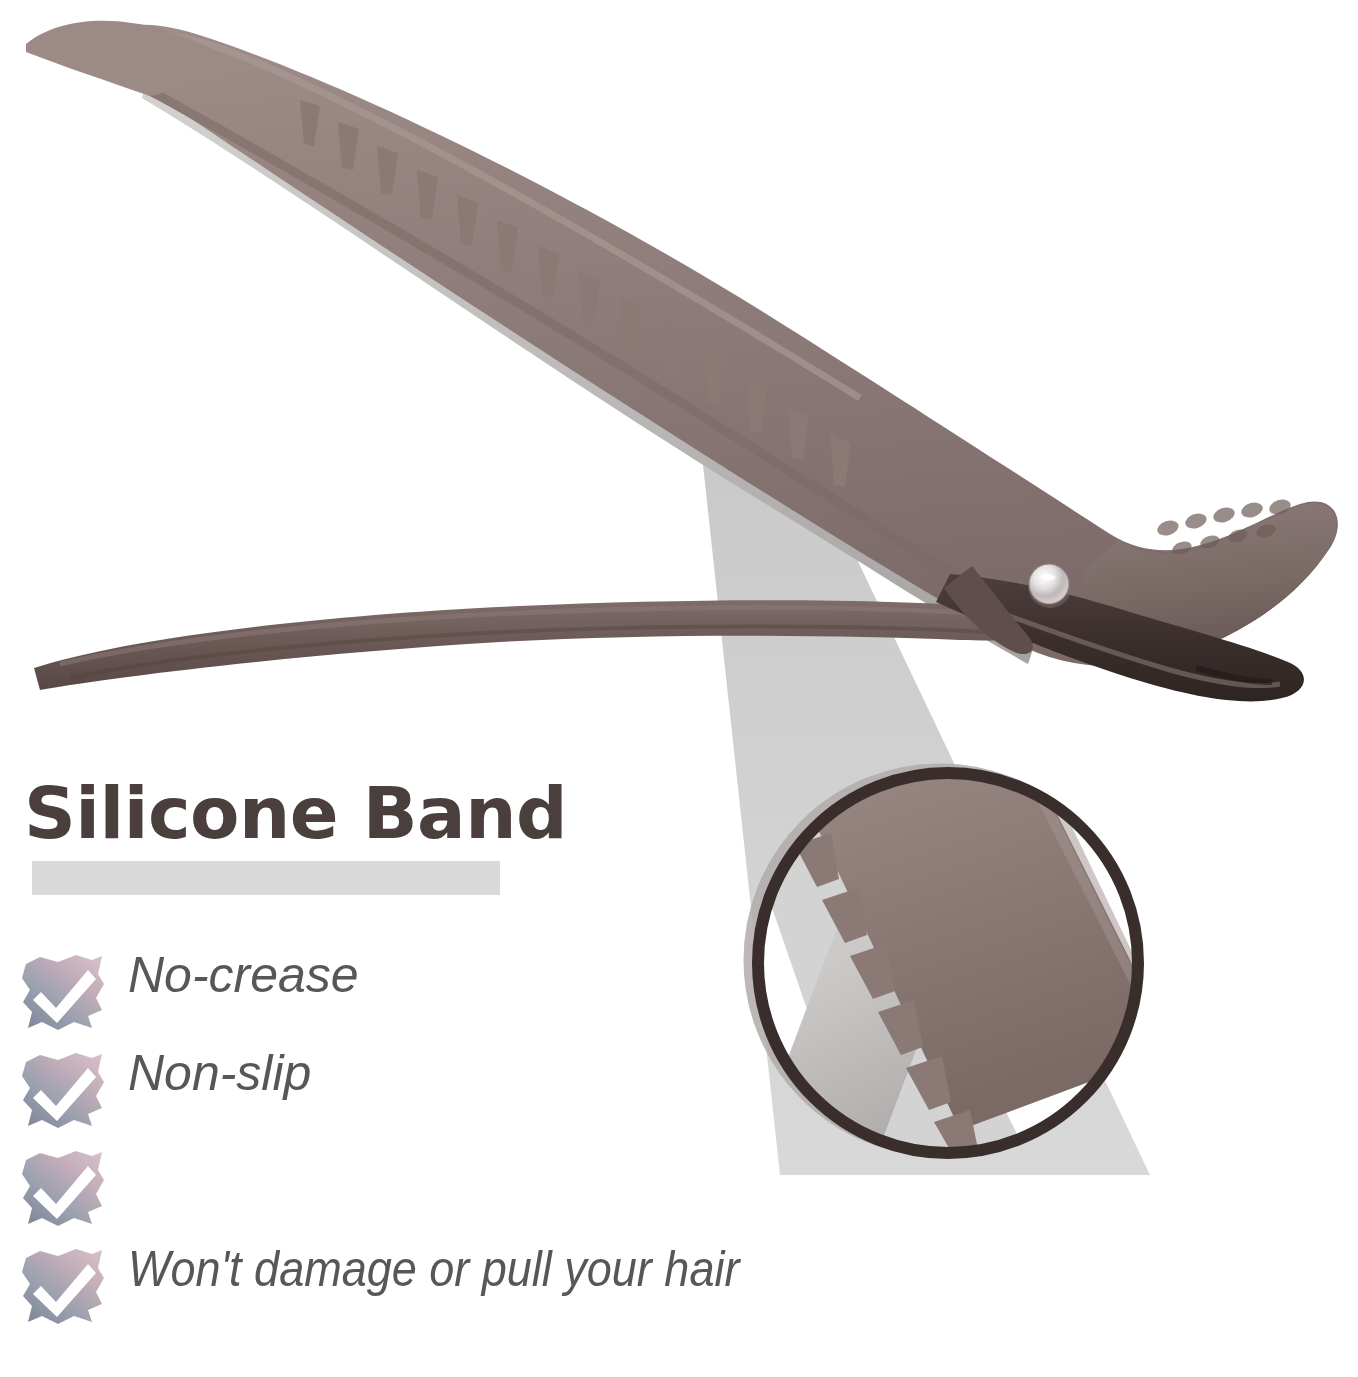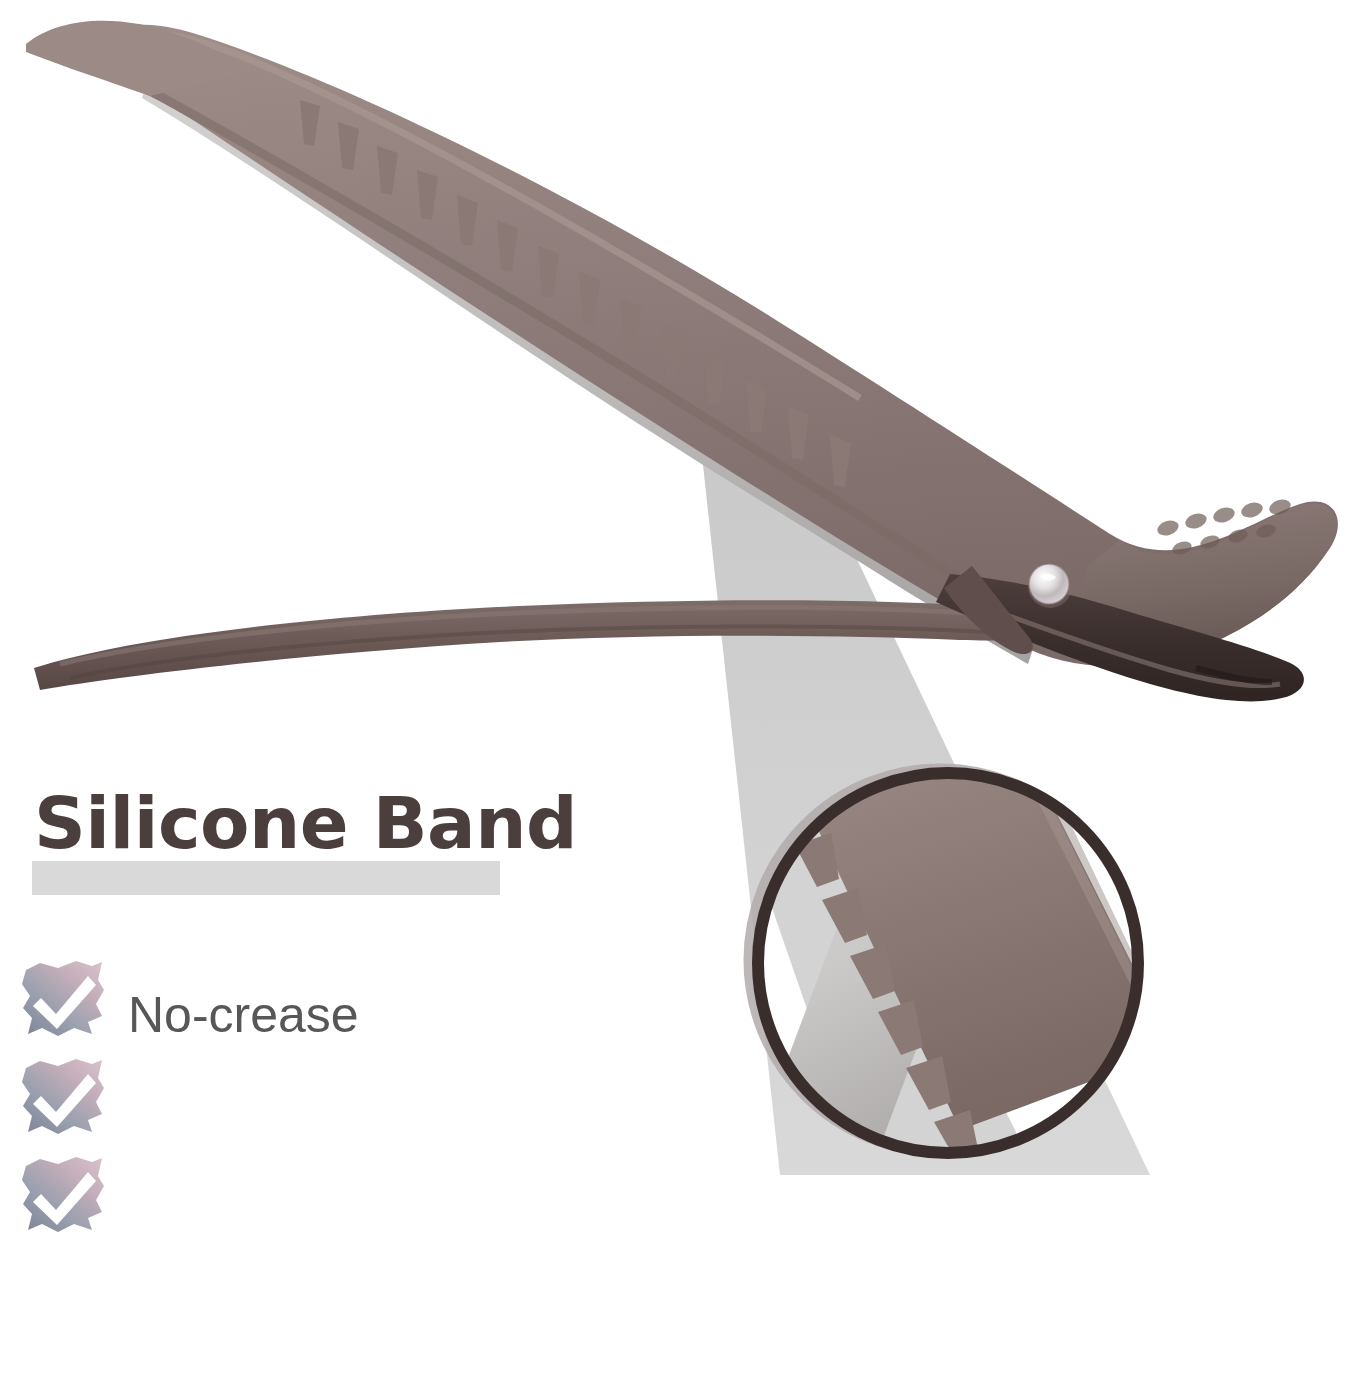--- a/index.html
+++ b/index.html
@@ -43,43 +43,44 @@
     left: 10px;
     top: 86px;
     width: 468px;
     height: 34px;
     background: #d9d9d9;
   }
   #headline-text {
     position: absolute;
     left: 0px;
     top: 0px;
-    margin: 12px;
+    margin: 2px;
     font-family: "DejaVu Sans", "Liberation Sans", sans-serif;
     font-size: 72px;
     font-weight: 700;
     letter-spacing: -0.5px;
     line-height: 1.0;
     color: #4b3f3e;
     white-space: nowrap;
   }
 
   
   #feature-list {
     position: absolute;
     left: 18px;
     top: 950px;
     width: 960px;
   }
   .feature-row {
     position: relative;
     display: flex;
-    align-items: flex-end;
+    align-items: flex-start;
     height: 90px;
     margin-bottom: 8px;
+    font-style: italic;
   }
   .feature-check {
     position: relative;
     flex: 0 0 auto;
     width: 92px;
     height: 84px;
     margin-right: 18px;
   }
   .feature-check svg {
     display: block;
@@ -357,20 +358,21 @@
               <stop offset="70%" stop-color="#c2adb9"></stop>
               <stop offset="100%" stop-color="#d6bfc8"></stop>
             </linearGradient>
           </defs>
           <path d="M 8,14 L 22,7 L 40,12 L 58,5 L 74,10 L 84,6 L 80,24 L 86,34 L 78,48
                    L 84,60 L 70,66 L 74,78 L 56,72 L 40,80 L 24,72 L 10,78 L 14,62
                    L 5,52 L 12,40 L 4,28 Z" fill="url(#brushB)"></path>
           <path d="M 23,42 L 38,58 L 70,20 L 78,29 L 39,73 L 15,50 Z" fill="#ffffff"></path>
         </svg>
       </span>
+      <span class="feature-label">Non-slip</span>
     </div>
 
     <div class="feature-row">
       <span class="feature-check">
         <svg viewBox="0 0 92 84">
           <defs>
             <linearGradient id="brushC" x1="0.1" y1="1" x2="0.95" y2="0.05">
               <stop offset="0%" stop-color="#7f8699"></stop>
               <stop offset="35%" stop-color="#9aa0ae"></stop>
               <stop offset="70%" stop-color="#c2adb9"></stop>
@@ -378,16 +380,35 @@
             </linearGradient>
           </defs>
           <path d="M 8,14 L 22,7 L 40,12 L 58,5 L 74,10 L 84,6 L 80,24 L 86,34 L 78,48
                    L 84,60 L 70,66 L 74,78 L 56,72 L 40,80 L 24,72 L 10,78 L 14,62
                    L 5,52 L 12,40 L 4,28 Z" fill="url(#brushC)"></path>
           <path d="M 23,42 L 38,58 L 70,20 L 78,29 L 39,73 L 15,50 Z" fill="#ffffff"></path>
         </svg>
       </span>
     </div>
 
+    <div class="feature-row">
+      <span class="feature-check">
+        <svg viewBox="0 0 92 84">
+          <defs>
+            <linearGradient id="brushD" x1="0.1" y1="1" x2="0.95" y2="0.05">
+              <stop offset="0%" stop-color="#7f8699"></stop>
+              <stop offset="35%" stop-color="#9aa0ae"></stop>
+              <stop offset="70%" stop-color="#c2adb9"></stop>
+              <stop offset="100%" stop-color="#d6bfc8"></stop>
+            </linearGradient>
+          </defs>
+          <path d="M 8,14 L 22,7 L 40,12 L 58,5 L 74,10 L 84,6 L 80,24 L 86,34 L 78,48
+                   L 84,60 L 70,66 L 74,78 L 56,72 L 40,80 L 24,72 L 10,78 L 14,62
+                   L 5,52 L 12,40 L 4,28 Z" fill="url(#brushD)"></path>
+          <path d="M 23,42 L 38,58 L 70,20 L 78,29 L 39,73 L 15,50 Z" fill="#ffffff"></path>
+        </svg>
+      </span>
+      <span class="feature-label condensed">Won't damage or pull your hair</span>
+    </div>
 
   </div>
 
 </div>
 
 </body></html>

